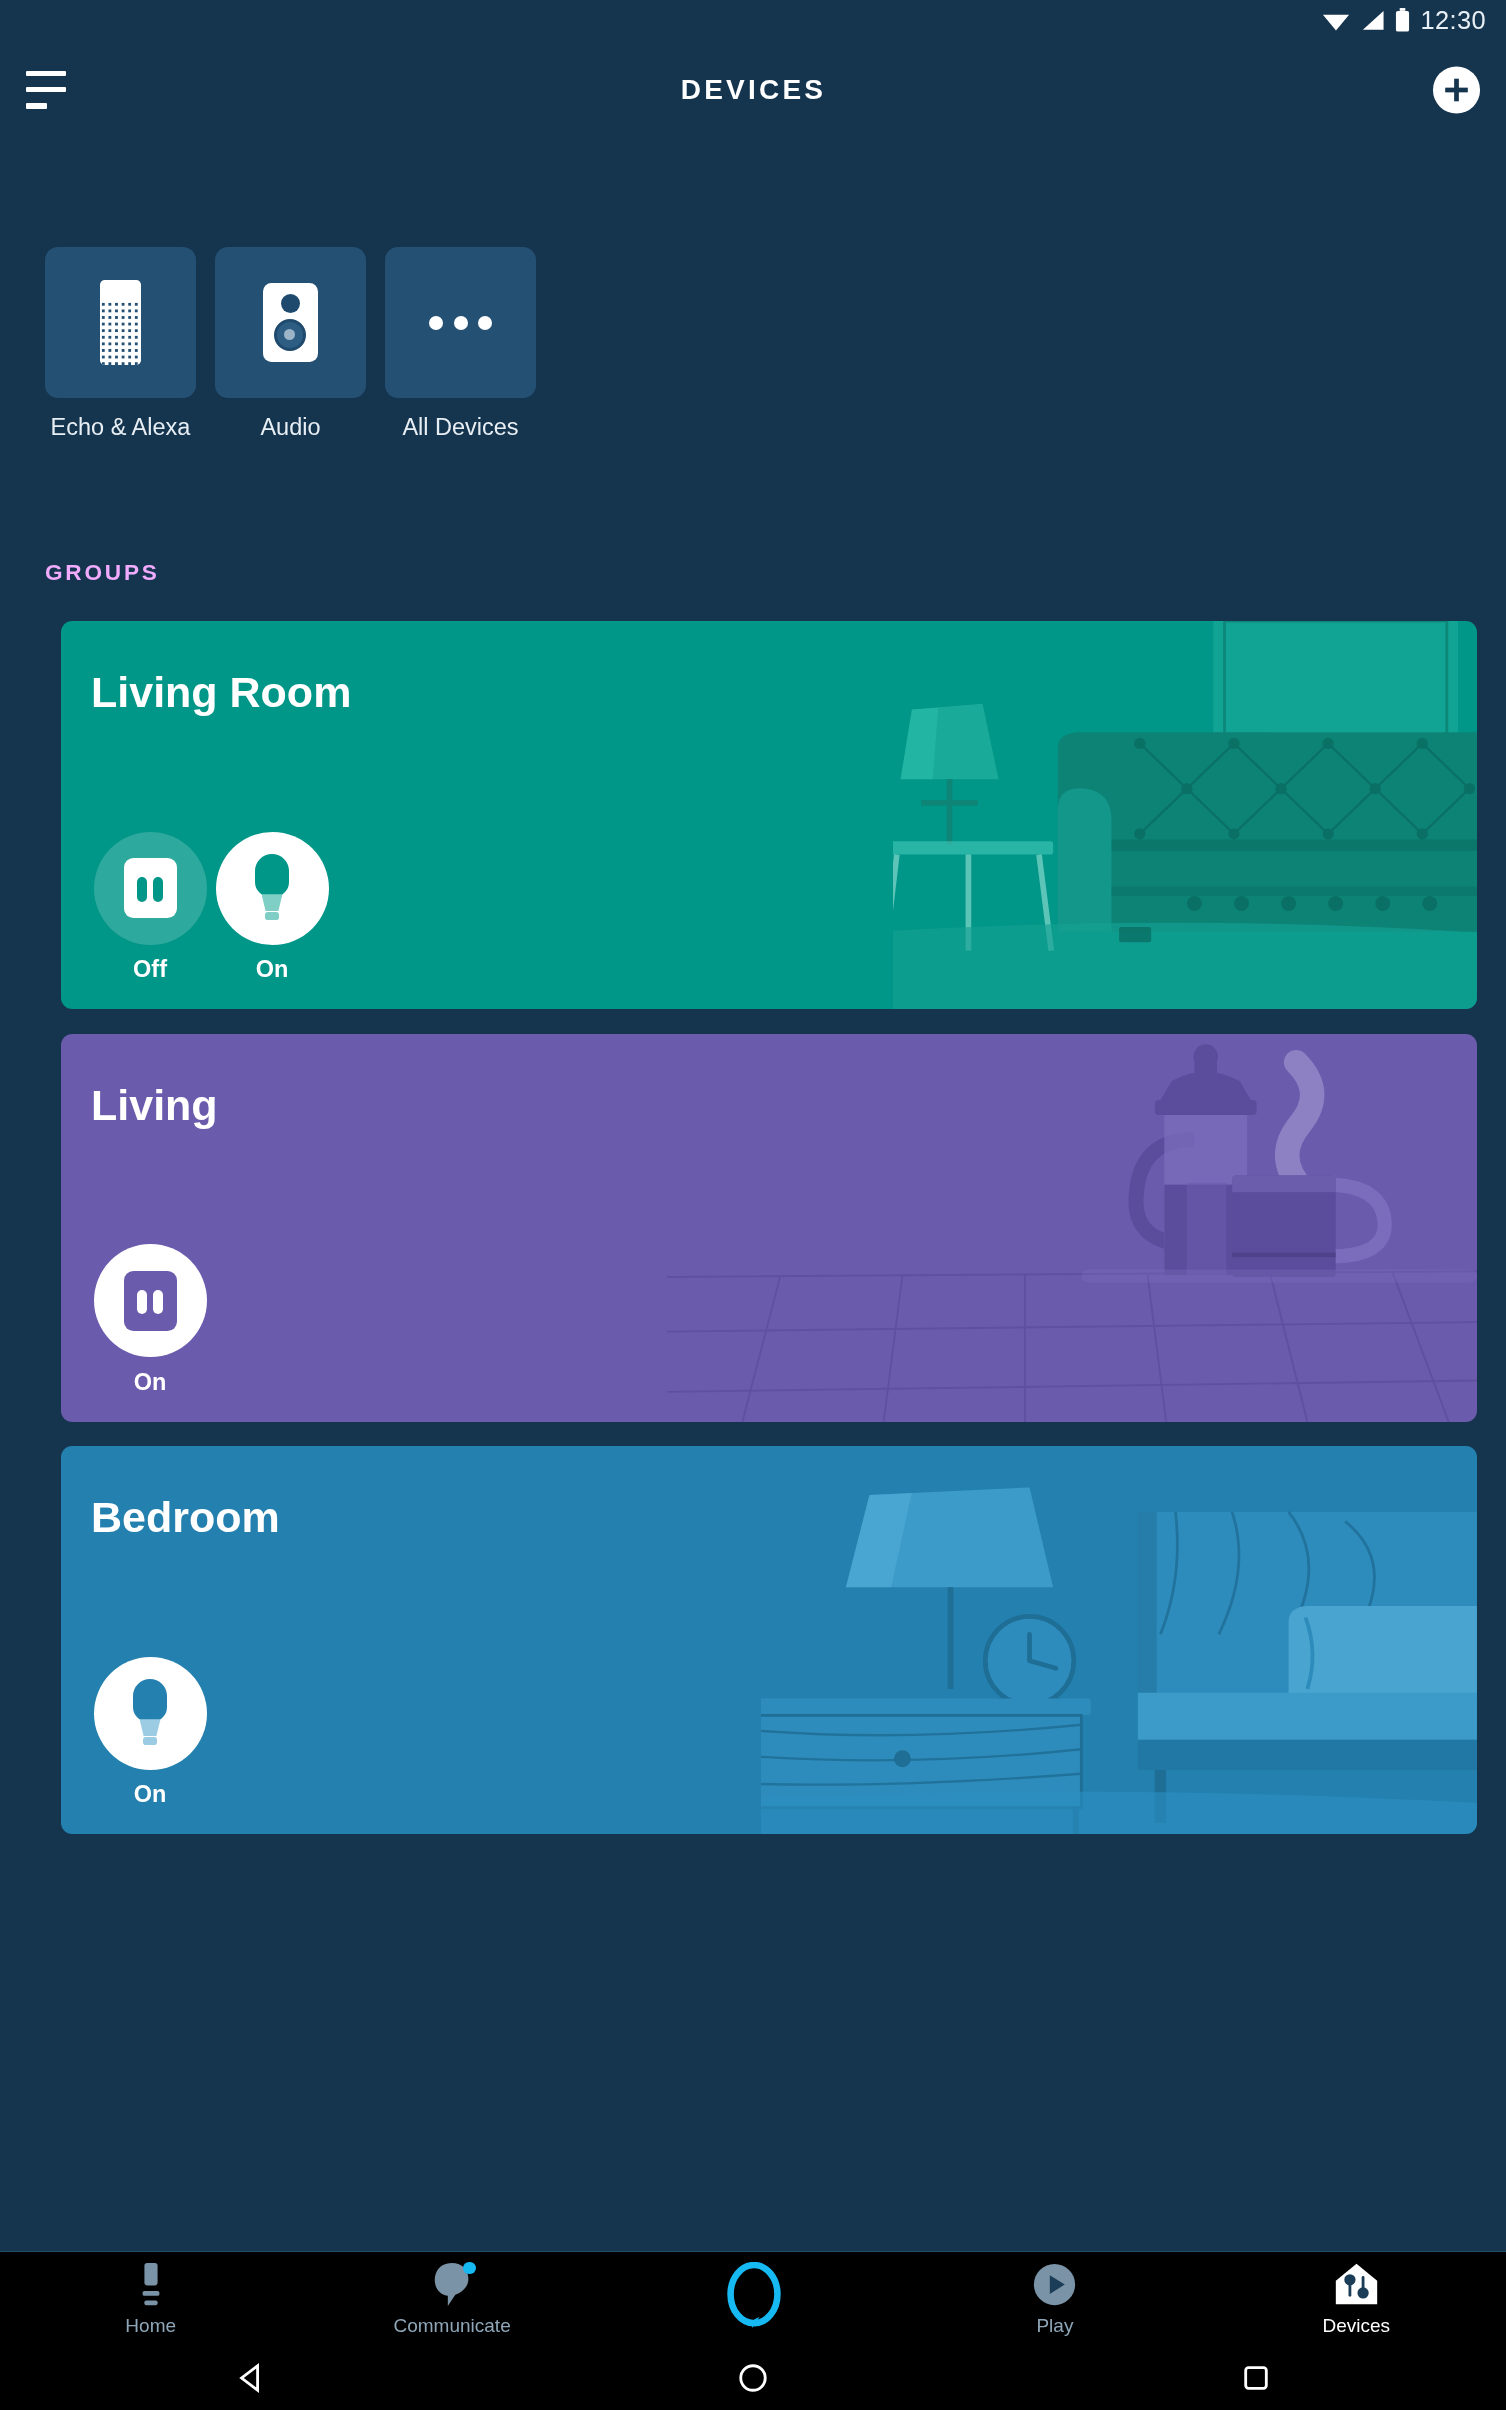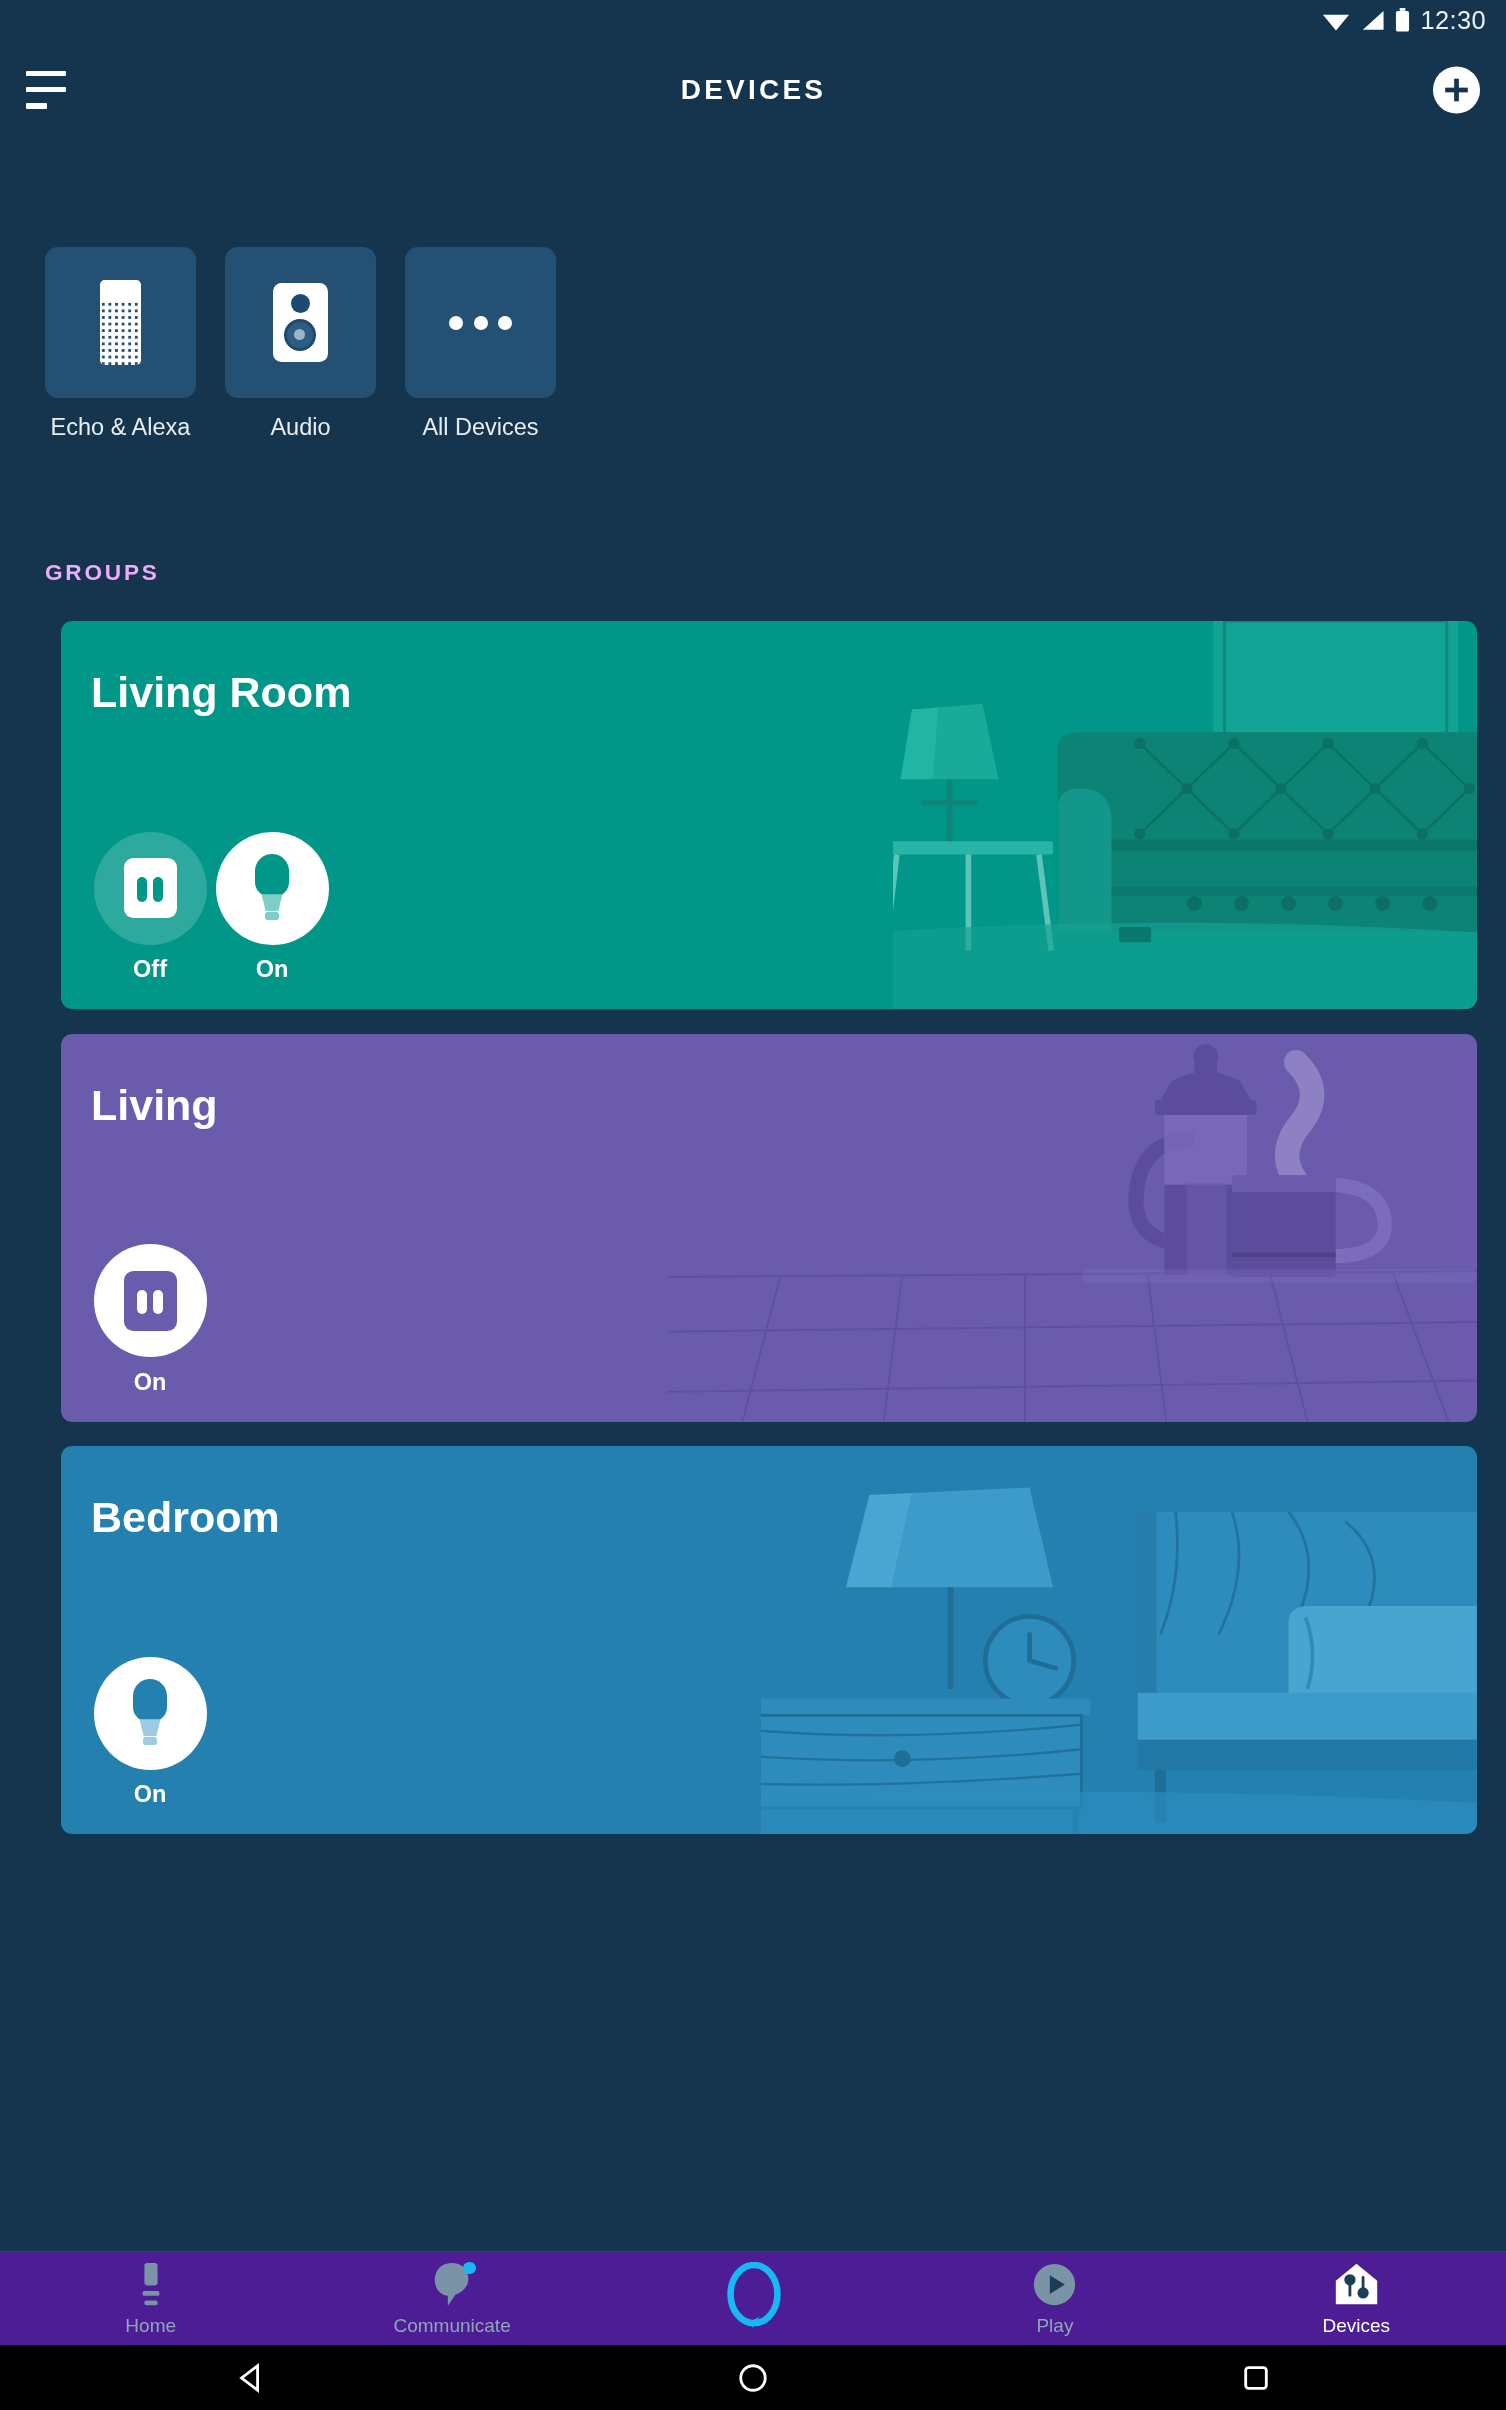--- a/index.html
+++ b/index.html
@@ -42,21 +42,21 @@
     font-size:28px; font-weight:bold; letter-spacing:3.2px;
   }
   .add-btn {
     position:absolute; right:26px; top:50%; transform:translateY(-50%);
     width:49px; height:49px; cursor:pointer;
   }
 
   
   .categories {
     position:absolute; top:247px; left:45px;
-    display:flex; gap:29px;
+    display:flex; gap:19px;
   }
   .cat { width:151px; display:flex; flex-direction:column; align-items:center; cursor:pointer; }
   .cat-tile {
     width:151px; height:151px; background:#245074;
     border-radius:13px; display:flex; align-items:center; justify-content:center;
   }
   .cat-label {
     margin-top:16px; color:#E8EFF4; font-size:23.5px; white-space:nowrap;
   }
 
@@ -131,21 +131,21 @@
   .tg-bulb { position:relative; width:47px; height:68px; }
   .tg-bulb .g { position:absolute; left:6.6px; top:0; width:34px; height:43px; border-radius:18px 18px 16px 16px; }
   .tg-bulb .n { position:absolute; left:13px; top:40px; width:21px; height:17px; clip-path:polygon(0 0,100% 0,80% 100%,20% 100%); }
   .tg-bulb .b { position:absolute; left:16px; top:58px; width:14px; height:7.5px; border-radius:2.8px; }
 
   .card-art { position:absolute; right:0; top:0; height:388px; pointer-events:none; }
 
   
   .bottomnav {
     position:absolute; left:0; bottom:66px; width:1507px; height:94px;
-    background:#4c1d95; border-top:0.9px solid #254C68;
+    background:#000000; border-top:0.9px solid #254C68;
     display:flex; align-items:center;
   }
   .nav-item {
     flex:1; display:flex; flex-direction:column; align-items:center; gap:5.6px; cursor:pointer;
   }
   .nav-icon { height:49px; display:flex; align-items:center; justify-content:center; position:relative; }
   .nav-label { font-size:19px; color:#8FA7B8; }
   .nav-item.active .nav-label { color:#FFFFFF; }
   .badge-dot {
     position:absolute; right:-1.9px; top:1.9px; width:12.2px; height:12.2px;

